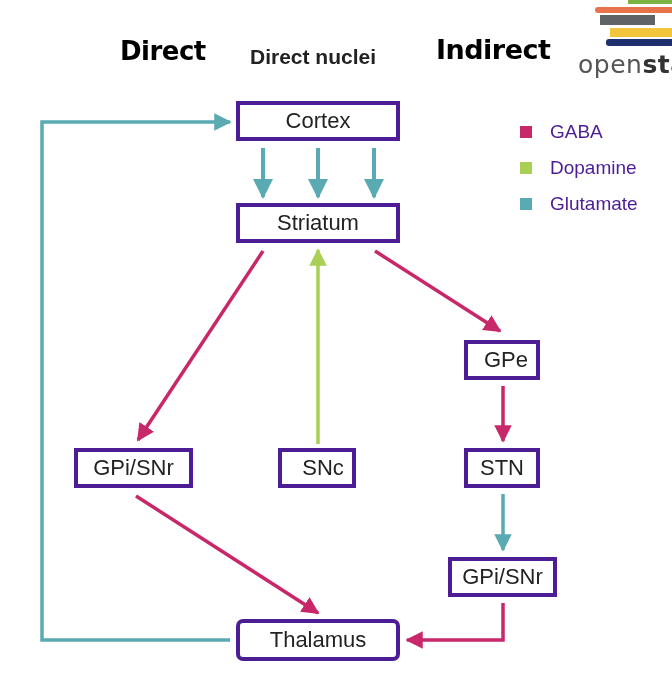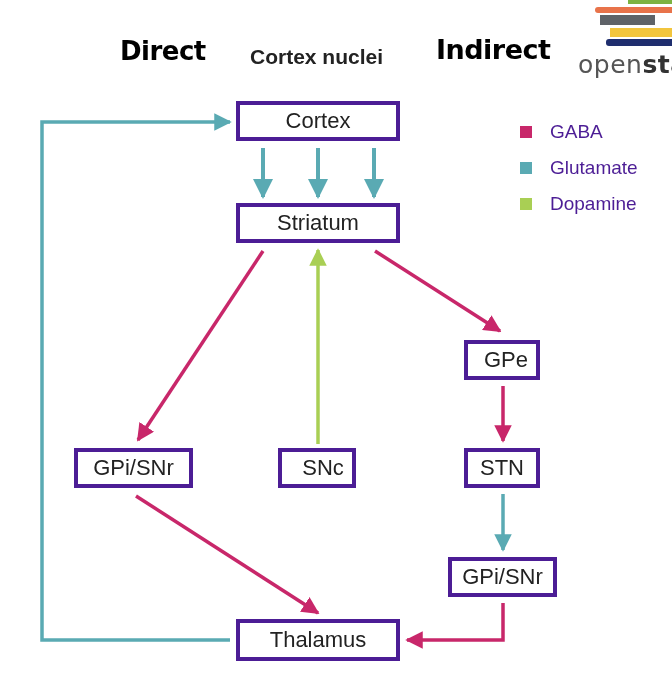--- a/index.html
+++ b/index.html
@@ -14,46 +14,46 @@
   .swatch { width: 12px; height: 12px; margin-right: 18px; }
   .logo { position: absolute; left: 578px; top: 0; width: 94px; height: 80px; overflow: hidden; }
   .logo-text { position: absolute; left: 0; top: 50px; font-size: 25px; color: #555; font-family: "DejaVu Sans", sans-serif; letter-spacing: 0.5px; white-space: nowrap; }
   .logo-text b { color: #333; }
   svg#edges { position: absolute; left: 0; top: 0; }
 </style>
 </head>
 <body>
 
 <div class="hdr" id="hdr-direct">Direct</div>
-<div class="hdr" id="hdr-basal">Cortex nuclei</div>
+<div class="hdr" id="hdr-basal">Direct nuclei</div>
 <div class="hdr" id="hdr-indirect">Indirect</div>
 
 <div class="logo">
   <svg width="94" height="50">
     <rect x="50" y="-4" width="60" height="8" fill="#7cb342"></rect>
     <rect x="17" y="7" width="80" height="6" rx="3" fill="#e8734a"></rect>
     <rect x="22" y="15" width="55" height="10" fill="#5f6368"></rect>
     <rect x="32" y="28" width="70" height="9" fill="#f2c53d"></rect>
     <rect x="28" y="39" width="80" height="7" rx="3" fill="#1f2e6e"></rect>
   </svg>
   <div class="logo-text"><span>open</span><b>sta</b></div>
 </div>
 
 <div class="legend">
   <div class="legend-item">
     <span class="swatch" style="background:#c8276a"></span>
     <span>GABA</span>
   </div>
   <div class="legend-item">
+    <span class="swatch" style="background:#a9cf54"></span>
+    <span>Dopamine</span>
+  </div>
+  <div class="legend-item">
     <span class="swatch" style="background:#5aaab3"></span>
     <span>Glutamate</span>
-  </div>
-  <div class="legend-item">
-    <span class="swatch" style="background:#a9cf54"></span>
-    <span>Dopamine</span>
   </div>
 </div>
 
 <svg id="edges" width="672" height="680">
   <defs>
     <marker id="ah-glu" viewBox="0 0 10 10" refX="9" refY="5" markerWidth="5" markerHeight="5" orient="auto-start-reverse" markerUnits="strokeWidth">
       <path d="M0,0 L10,5 L0,10 z" fill="#5aaab3"></path>
     </marker>
     <marker id="ah-gaba" viewBox="0 0 10 10" refX="9" refY="5" markerWidth="5" markerHeight="5" orient="auto-start-reverse" markerUnits="strokeWidth">
       <path d="M0,0 L10,5 L0,10 z" fill="#c8276a"></path>
@@ -98,15 +98,15 @@
   </div>
 <div class="node" style="left:278px;top:448px;width:78px;height:40px;padding-left:12px;">
     <span>SNc</span>
   </div>
 <div class="node" style="left:464px;top:448px;width:76px;height:40px;">
     <span>STN</span>
   </div>
 <div class="node" style="left:448px;top:557px;width:109px;height:40px;">
     <span>GPi/SNr</span>
   </div>
-<div class="node" style="left:236px;top:619px;width:164px;height:42px;">
+<div class="node" style="left:236px;top:619px;width:164px;height:42px;border-radius:7px;">
     <span>Thalamus</span>
   </div>
 
 </body></html>

